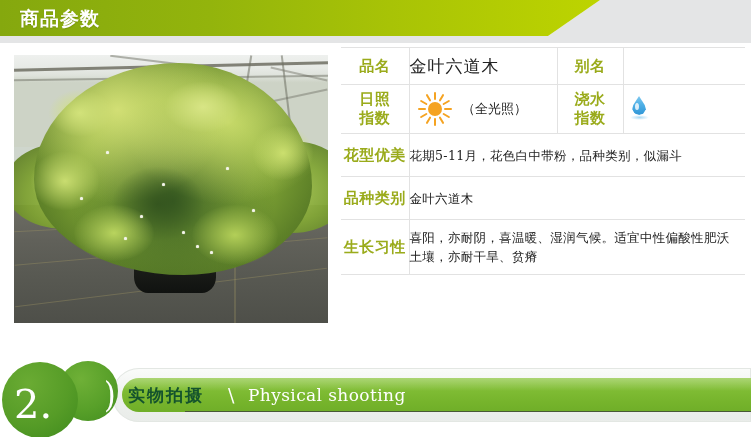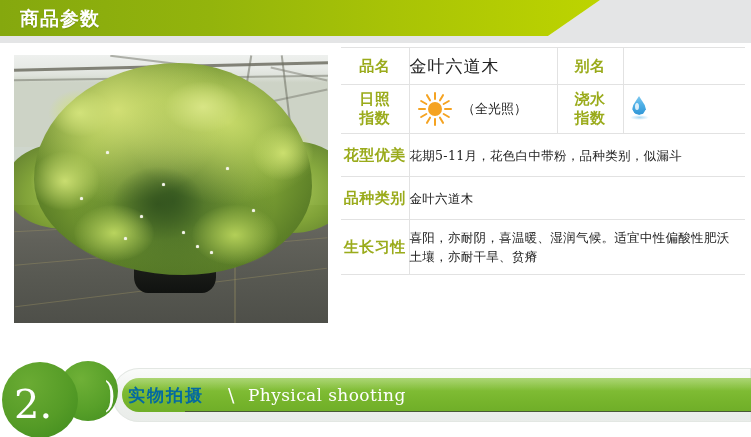--- a/index.html
+++ b/index.html
@@ -284,21 +284,21 @@
     width: 566px; height: 1px;
     background: #3b3b3b;
     opacity: .75;
   }
   #banner-text-cn {
     position: absolute;
     left: 128px; top: 23px;
     font-family: "DejaVu Serif", serif;
     font-size: 17px;
     font-weight: bold;
-    color: #0369a1;
+    color: #14532d;
     letter-spacing: 2px;
     line-height: 24px;
   }
   #banner-text-sep {
     position: absolute;
     left: 228px; top: 22px;
     font-family: "DejaVu Serif", serif;
     font-size: 19px;
     color: #ffffff;
     line-height: 26px;

